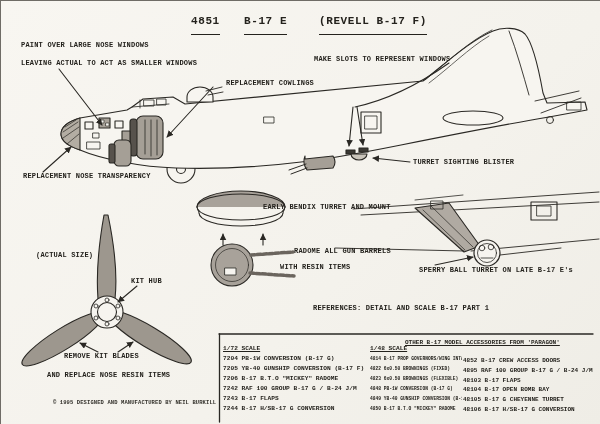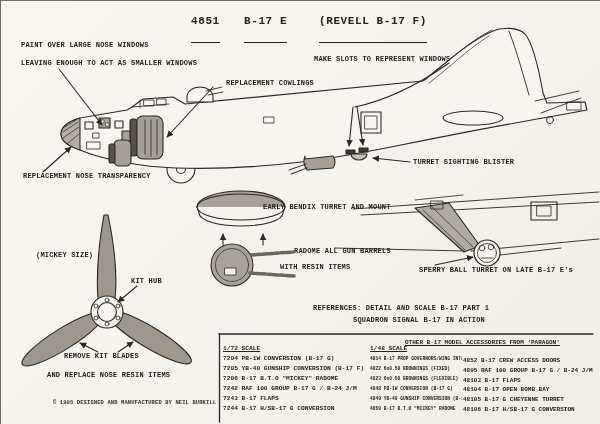--- a/index.html
+++ b/index.html
@@ -21,21 +21,21 @@
     color:#24221d;
     white-space:pre;
     text-align:right;
   }
   .tiny{font-size:5.5px;line-height:7px;letter-spacing:.1px;color:#34322c;}
   .title-part{
     position:absolute;
     font:700 11px/14px "Liberation Mono","DejaVu Sans Mono",monospace;
     letter-spacing:.6px;
     border-bottom:1.5px solid #24221d;
-    padding-bottom:14px;
+    padding-bottom:6px;
     white-space:pre;
   }
   .col{position:absolute;}
   .thead{
     font:700 6.2px/10px "Liberation Mono","DejaVu Sans Mono",monospace;
     text-decoration:underline;white-space:pre;
   }
   .trow{
     font:700 6.2px/10px "Liberation Mono","DejaVu Sans Mono",monospace;
     white-space:pre;
@@ -186,36 +186,35 @@
       <line x1="218" y1="333" x2="592" y2="333"></line>
       <line x1="218.5" y1="333" x2="218.5" y2="421"></line>
     </g>
   </svg>
 
   <span class="title-part" style="left:190px;top:13px">4851</span>
   <span class="title-part" style="left:243px;top:13px">B-17 E</span>
   <span class="title-part" style="left:318px;top:13px">(REVELL B-17 F)</span>
 
   <div class="note" style="left:20px;top:40px">PAINT OVER LARGE NOSE WINDOWS</div>
-  <div class="note" style="left:20px;top:58px">LEAVING ENOUGH TO ACT AS SMALLER WINDOWS</div>
+  <div class="note" style="left:20px;top:58px">LEAVING ACTUAL TO ACT AS SMALLER WINDOWS</div>
   <div class="note" style="left:225px;top:78px">REPLACEMENT COWLINGS</div>
   <div class="note" style="left:313px;top:54px">MAKE SLOTS TO REPRESENT WINDOWS</div>
   <div class="note" style="left:22px;top:171px">REPLACEMENT NOSE TRANSPARENCY</div>
   <div class="note" style="left:412px;top:157px">TURRET SIGHTING BLISTER</div>
   <div class="note" style="left:262px;top:202px">EARLY BENDIX TURRET AND MOUNT</div>
   <div class="note" style="left:293px;top:246px">RADOME ALL GUN BARRELS</div>
   <div class="note" style="left:279px;top:262px">WITH RESIN ITEMS</div>
   <div class="note" style="left:418px;top:265px">SPERRY BALL TURRET ON LATE B-17 E's</div>
-  <div class="note" style="left:35px;top:250px">(MICKEY SIZE)</div>
+  <div class="note" style="left:35px;top:250px">(ACTUAL SIZE)</div>
   <div class="note" style="left:130px;top:276px">KIT HUB</div>
   <div class="note" style="left:63px;top:351px">REMOVE KIT BLADES</div>
   <div class="note" style="left:46px;top:370px">AND REPLACE NOSE RESIN ITEMS</div>
 
   <div class="note" style="left:312px;top:303px">REFERENCES: DETAIL AND SCALE B-17 PART 1</div>
-  <div class="note" style="left:352px;top:315px">SQUADRON SIGNAL B-17 IN ACTION</div>
 
   <div class="note tiny" style="left:52px;top:398px">© 1995 DESIGNED AND MANUFACTURED BY NEIL BURKILL</div>
 
   <div class="col" style="left:222px;top:343px">
     <div class="thead">1/72 SCALE</div>
     <div class="trow">7204 PB-1W CONVERSION (B-17 G)</div>
     <div class="trow">7205 YB-40 GUNSHIP CONVERSION (B-17 F)</div>
     <div class="trow">7206 B-17 B.T.O "MICKEY" RADOME</div>
     <div class="trow">7242 RAF 100 GROUP B-17 G / B-24 J/M</div>
     <div class="trow">7243 B-17 FLAPS</div>

